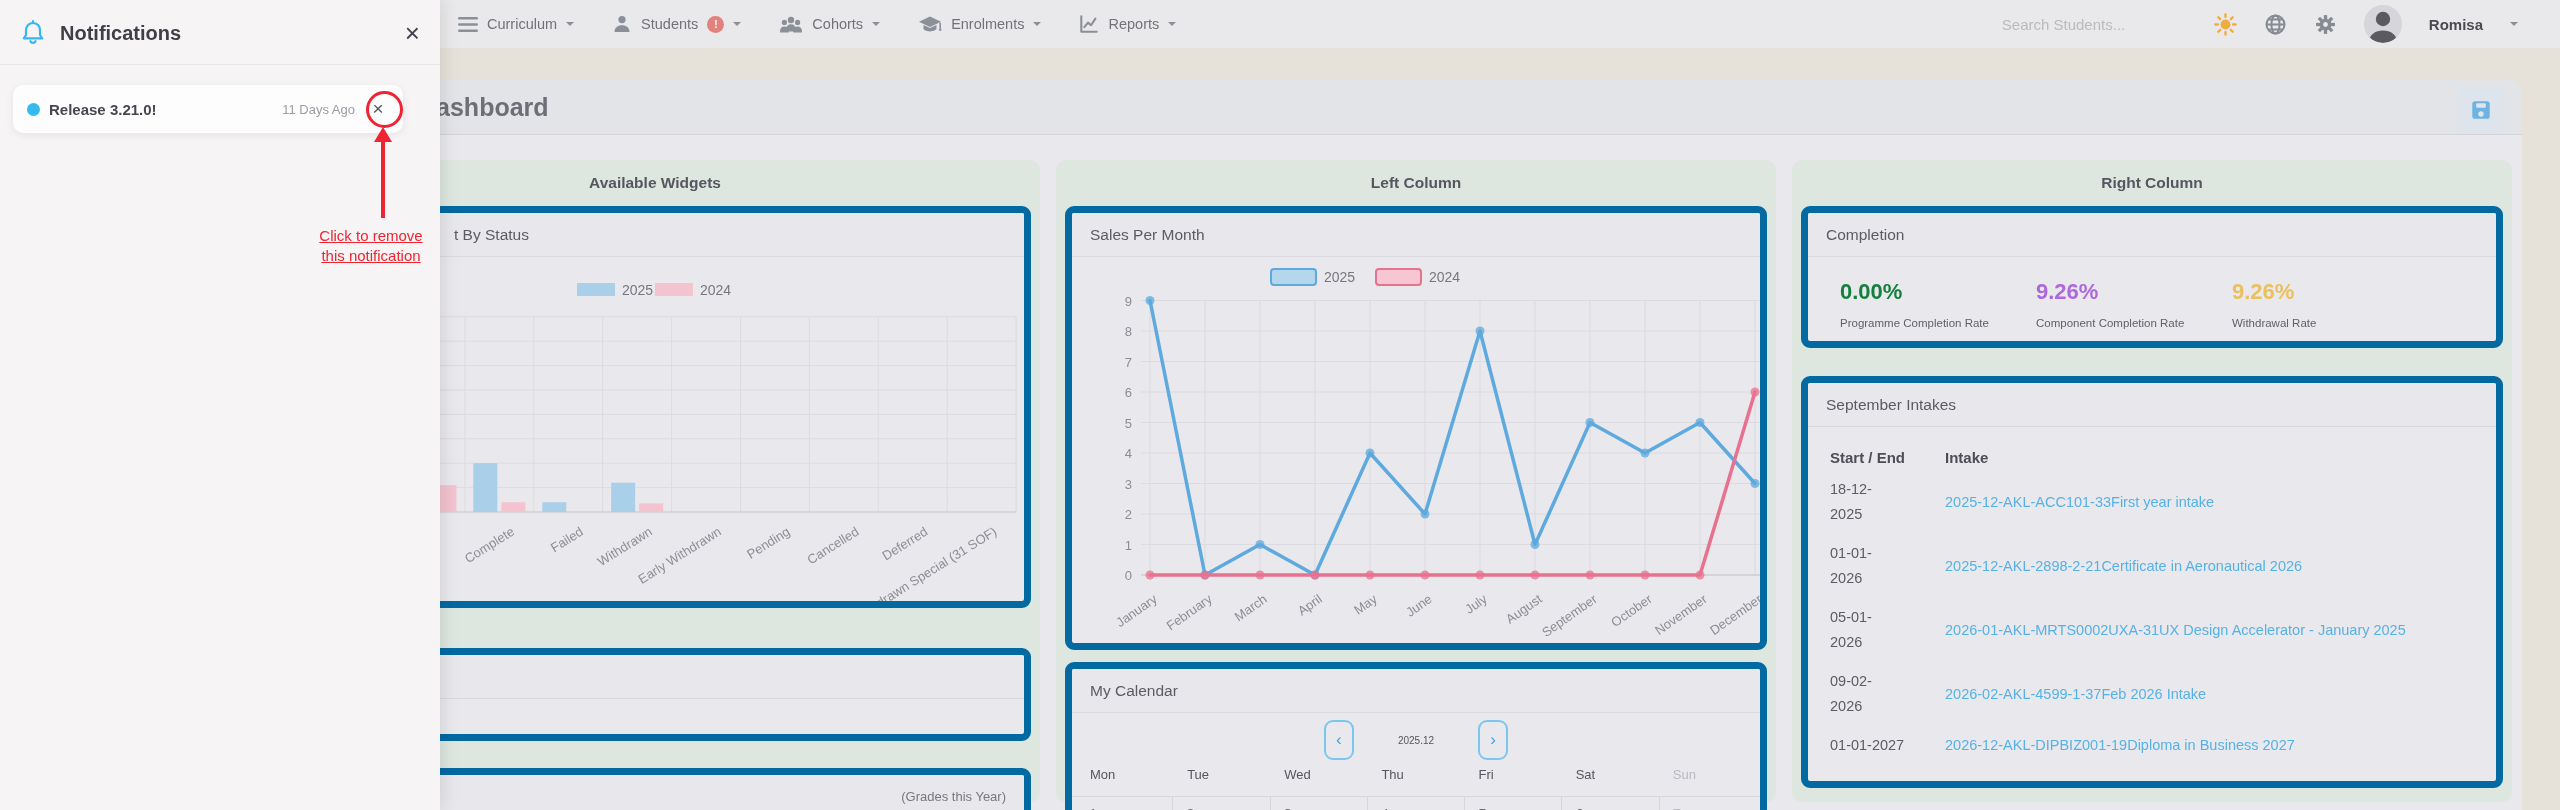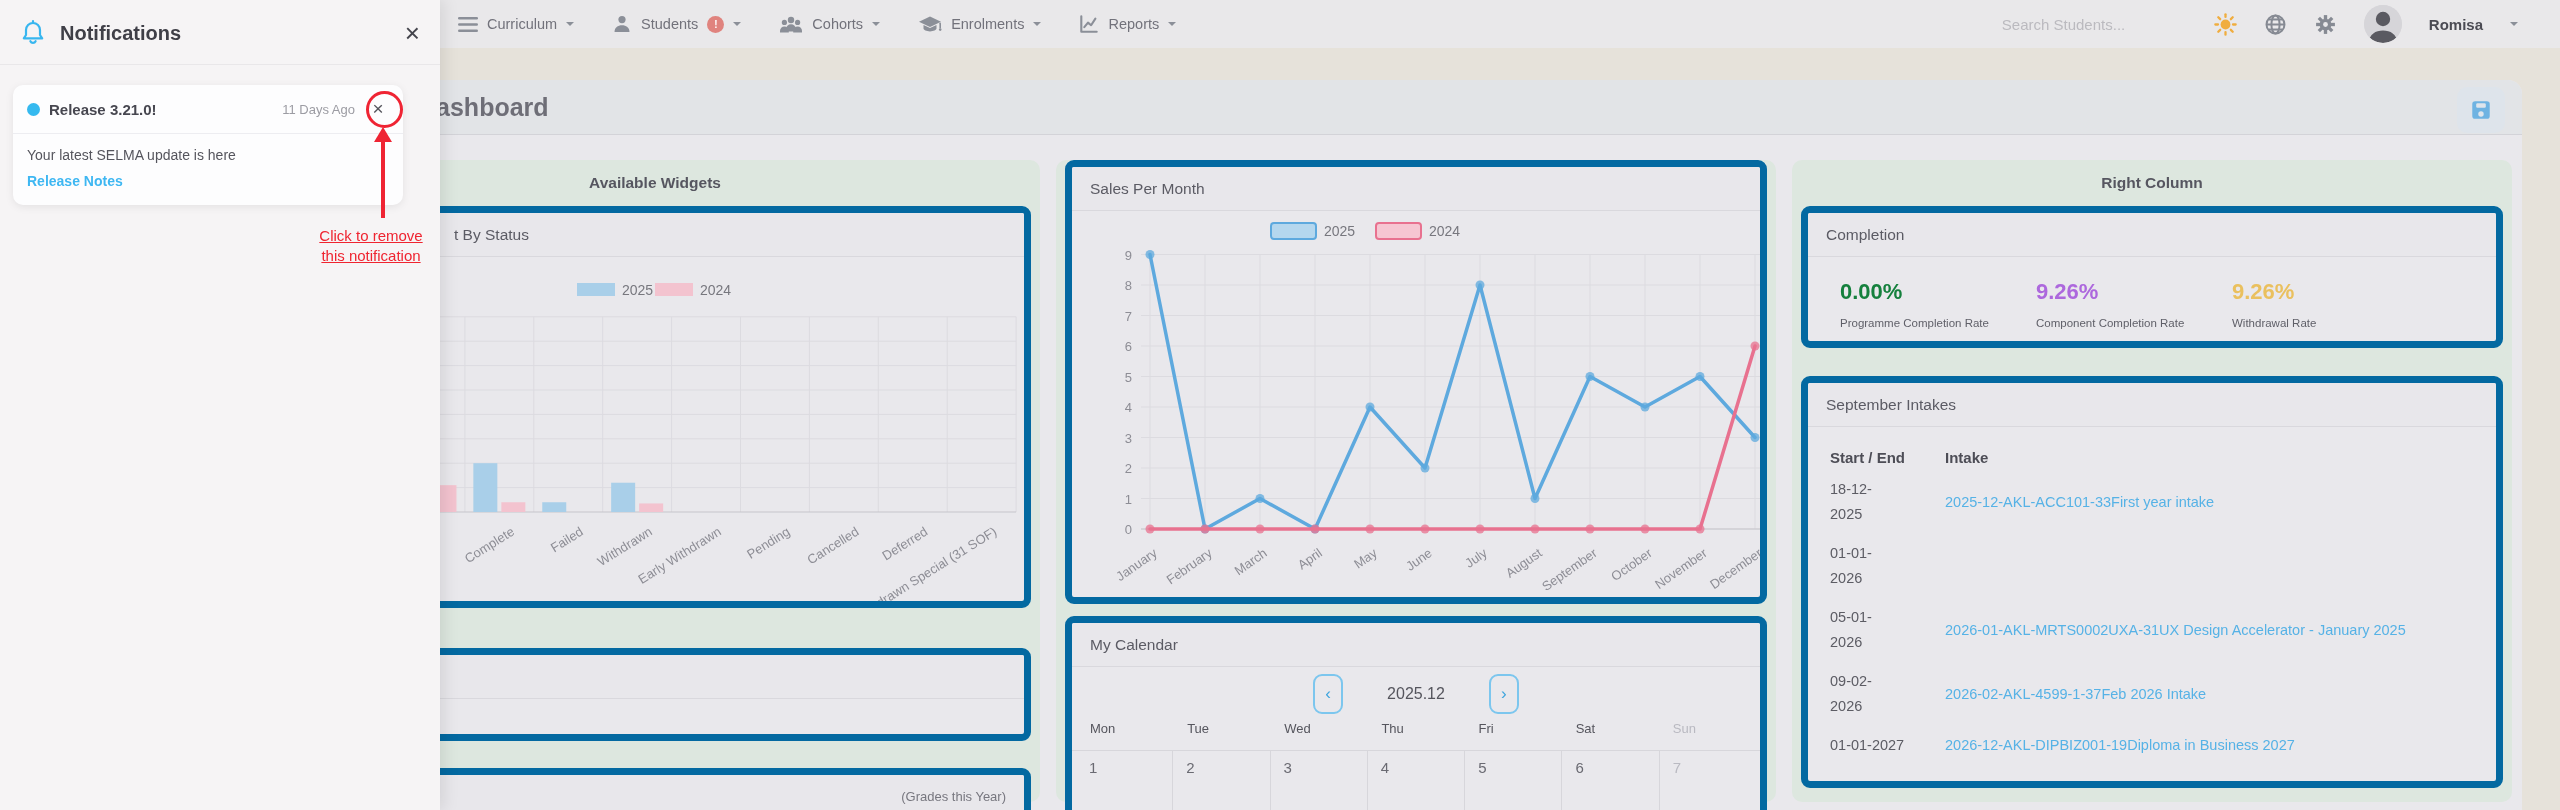--- a/index.html
+++ b/index.html
@@ -46,21 +46,21 @@
   .intake-body { padding:14px 20px 16px 22px; }
   .intake-head { display:flex; font-size:15px; font-weight:bold; color:#4d4d56; margin:8px 0 4px; }
   .intake-head .c1 { width:100px; margin-right:15px; }
   .in-row { display:flex; align-items:center; padding:7px 0; }
   .in-date { width:100px; margin-right:15px; font-size:14.5px; color:#5c5c64; line-height:25px; }
   .in-link { font-size:14.5px; color:#56b2e6; line-height:25px; text-decoration:none; cursor:pointer; }
 
   
   .cal-nav { height:54px; display:flex; align-items:center; justify-content:center; }
   .cal-btn { width:30px; height:40px; border:2px solid #7cc6ee; border-radius:9px; background:transparent; color:#3da4dd; font-size:17px; cursor:pointer; }
-  .cal-month { font-size:16px; color:#55555d; margin:0 44px; }
+  .cal-month { font-size:10px; color:#55555d; margin:0 44px; }
   .cal-days { display:flex; padding:0 4px; border-bottom:1px solid #d7d6db; height:30px; }
   .cal-days div { flex:1; font-size:13px; color:#55555d; padding-left:14px; }
   .cal-days div.mut, .cal-row .mut { color:#b9b9c1; }
   .cal-row { display:flex; padding:0 4px; height:70px; }
   .cal-row div { flex:1; font-size:15px; color:#6a6a72; padding:8px 0 0 13px; border-left:1px solid #d7d6db; cursor:pointer; }
   .cal-row div:first-child { border-left:none; }
 
   
   .notif-panel { position:absolute; left:0; top:0; width:440px; height:810px; background:#f6f4f5; box-shadow:3px 0 16px rgba(0,0,0,.10); z-index:50; }
   .np-header { display:flex; align-items:center; padding:18px 20px 16px 18px; border-bottom:1px solid #e9e7e9; }
@@ -273,20 +273,21 @@
       <div style="height:35px;"></div>
     </div>
     <div class="widget" style="height:150px;">
       <div class="widget-title">
         <span class="right-sub">(Grades this Year)</span>
       </div>
     </div>
   </div>
 
   <div class="col" id="col2">
+    <div class="col-header">Left Column</div>
     <div class="widget" style="margin-bottom:12px;">
       <div class="widget-title">
         <span>Sales Per Month</span>
       </div>
       <div id="sales-chart" style="height:386px;"><svg width="700" height="386" viewBox="0 0 700 386">
             <line x1="69" y1="318" x2="689" y2="318" stroke="#dcdbe0"></line>
             <text x="60" y="323" font-size="13" fill="#8d8d95" text-anchor="end">0</text>
             <line x1="69" y1="287.5" x2="689" y2="287.5" stroke="#dcdbe0"></line>
             <text x="60" y="292.5" font-size="13" fill="#8d8d95" text-anchor="end">1</text>
             <line x1="69" y1="257" x2="689" y2="257" stroke="#dcdbe0"></line>
@@ -428,20 +429,21 @@
                 <div>18-12-</div>
                 <div>2025</div>
               </div>
               <a class="in-link">2025-12-AKL-ACC101-33First year intake</a>
             </div>
             <div class="in-row">
               <div class="in-date">
                 <div>01-01-</div>
                 <div>2026</div>
               </div>
+              <a class="in-link">2025-12-AKL-2898-2-21Certificate in Aeronautical 2026</a>
             </div>
             <div class="in-row">
               <div class="in-date">
                 <div>05-01-</div>
                 <div>2026</div>
               </div>
               <a class="in-link">2026-01-AKL-MRTS0002UXA-31UX Design Accelerator - January 2025</a>
             </div>
             <div class="in-row">
               <div class="in-date">
@@ -472,24 +474,20 @@
     <span class="np-title">Notifications</span>
     <span class="np-close">×</span>
   </div>
   <div class="notif-card">
     <div class="nc-head">
       <span class="nc-dot"></span>
       <span class="nc-title">Release 3.21.0!</span>
       <span class="nc-time">11 Days Ago</span>
       <span class="nc-close">×</span>
     </div>
-    <div class="nc-body">
-      <div class="nc-text">Your latest SELMA update is here</div>
-      <a class="nc-link">Release Notes</a>
-    </div>
   </div>
 </div>
 
 <div class="ann" id="ann-circle"></div>
 <div class="ann" id="ann-head"></div>
 <div class="ann" id="ann-line"></div>
 <div class="ann" id="ann-text">
   <div>Click to remove</div>
   <div>this notification</div>
 </div>

